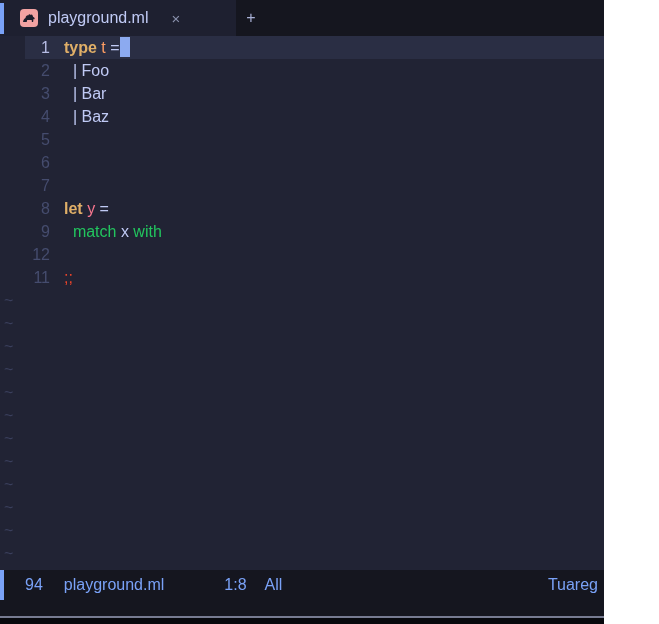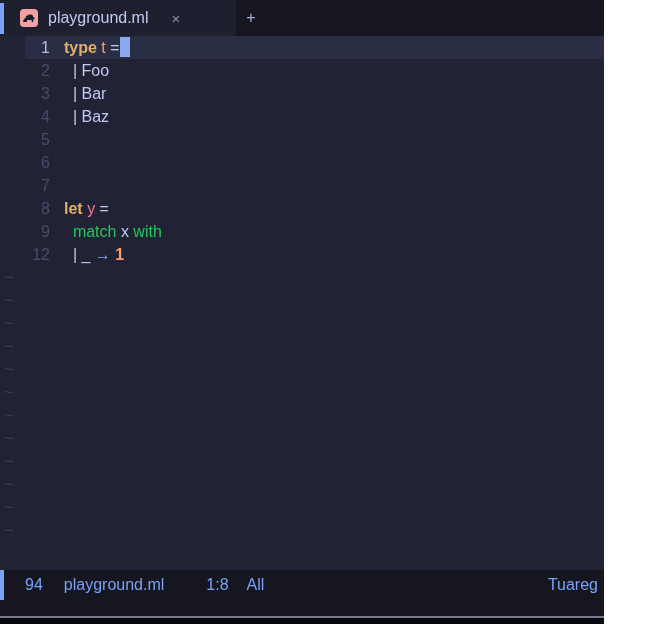--- a/index.html
+++ b/index.html
@@ -39,21 +39,21 @@
   .ar{color:#7aa2f7;}
   .nm{color:#ff9e64;font-weight:bold;}
   .tm{color:#e8432a;}
   .df{color:#c0caf5;}
   .cursor-block{display:inline-block;width:10px;height:20px;background:#8caaf0;vertical-align:middle;margin-bottom:3px;}
 
   
   .statusbar{position:absolute;left:0;top:570px;width:653px;height:30px;background:#15161f;display:flex;align-items:center;box-sizing:border-box;padding-left:25px;padding-right:14px;color:#7aa2f7;}
   .status-accent{position:absolute;left:0;top:0;width:4px;height:30px;background:#7aa2f7;}
   .st-file{margin-left:21px;}
-  .st-pos{margin-left:42px;}
+  .st-pos{margin-left:60px;}
   .st-scroll{margin-left:18px;}
   .st-spacer{flex:1 1 auto;}
   .st-mode{}
   .st-check{margin-left:22px;display:inline-flex;align-items:center;}
 
   .msgline{position:absolute;left:0;top:600px;width:653px;height:16px;background:#15161f;}
 
   .mouse-cursor{position:absolute;left:621px;top:3px;z-index:9;}
 </style>
 </head>
@@ -80,21 +80,22 @@
       <div id="code-lines">
           <div class="row cursorline"><span class="gutter">1</span><span class="code"><span class="kw">type</span><span class="df"> </span><span class="ty">t</span><span class="df"> =</span><span class="cursor-block"></span></span></div>
           <div class="row"><span class="gutter">2</span><span class="code"><span class="df">  | Foo</span></span></div>
           <div class="row"><span class="gutter">3</span><span class="code"><span class="df">  | Bar</span></span></div>
           <div class="row"><span class="gutter">4</span><span class="code"><span class="df">  | Baz</span></span></div>
           <div class="row"><span class="gutter">5</span><span class="code"></span></div>
           <div class="row"><span class="gutter">6</span></div>
           <div class="row"><span class="gutter">7</span><span class="code"></span></div>
           <div class="row"><span class="gutter">8</span><span class="code"><span class="kw">let</span><span class="df"> </span><span class="vr">y</span><span class="df"> =</span></span></div>
           <div class="row"><span class="gutter">9</span><span class="code"><span class="df">  </span><span class="mt">match</span><span class="df"> x </span><span class="mt">with</span></span></div>
-          <div class="row"><span class="gutter">12</span><span class="code"><span class="df">  | _ </span><span class="ar">→</span><span class="df"> </span><span class="nm">1</span></span></div>
+          <div class="row"><span class="gutter">12</span></div>
+          <div class="row"><span class="gutter">11</span><span class="code"><span class="tm">;;</span></span></div>
           <div class="row"><span class="tilde">~</span></div>
           <div class="row"><span class="tilde">~</span></div>
           <div class="row"><span class="tilde">~</span></div>
           <div class="row"><span class="tilde">~</span></div>
           <div class="row"><span class="tilde">~</span></div>
           <div class="row"><span class="tilde">~</span></div>
           <div class="row"><span class="tilde">~</span></div>
           <div class="row"><span class="tilde">~</span></div>
           <div class="row"><span class="tilde">~</span></div>
           <div class="row"><span class="tilde">~</span></div>

